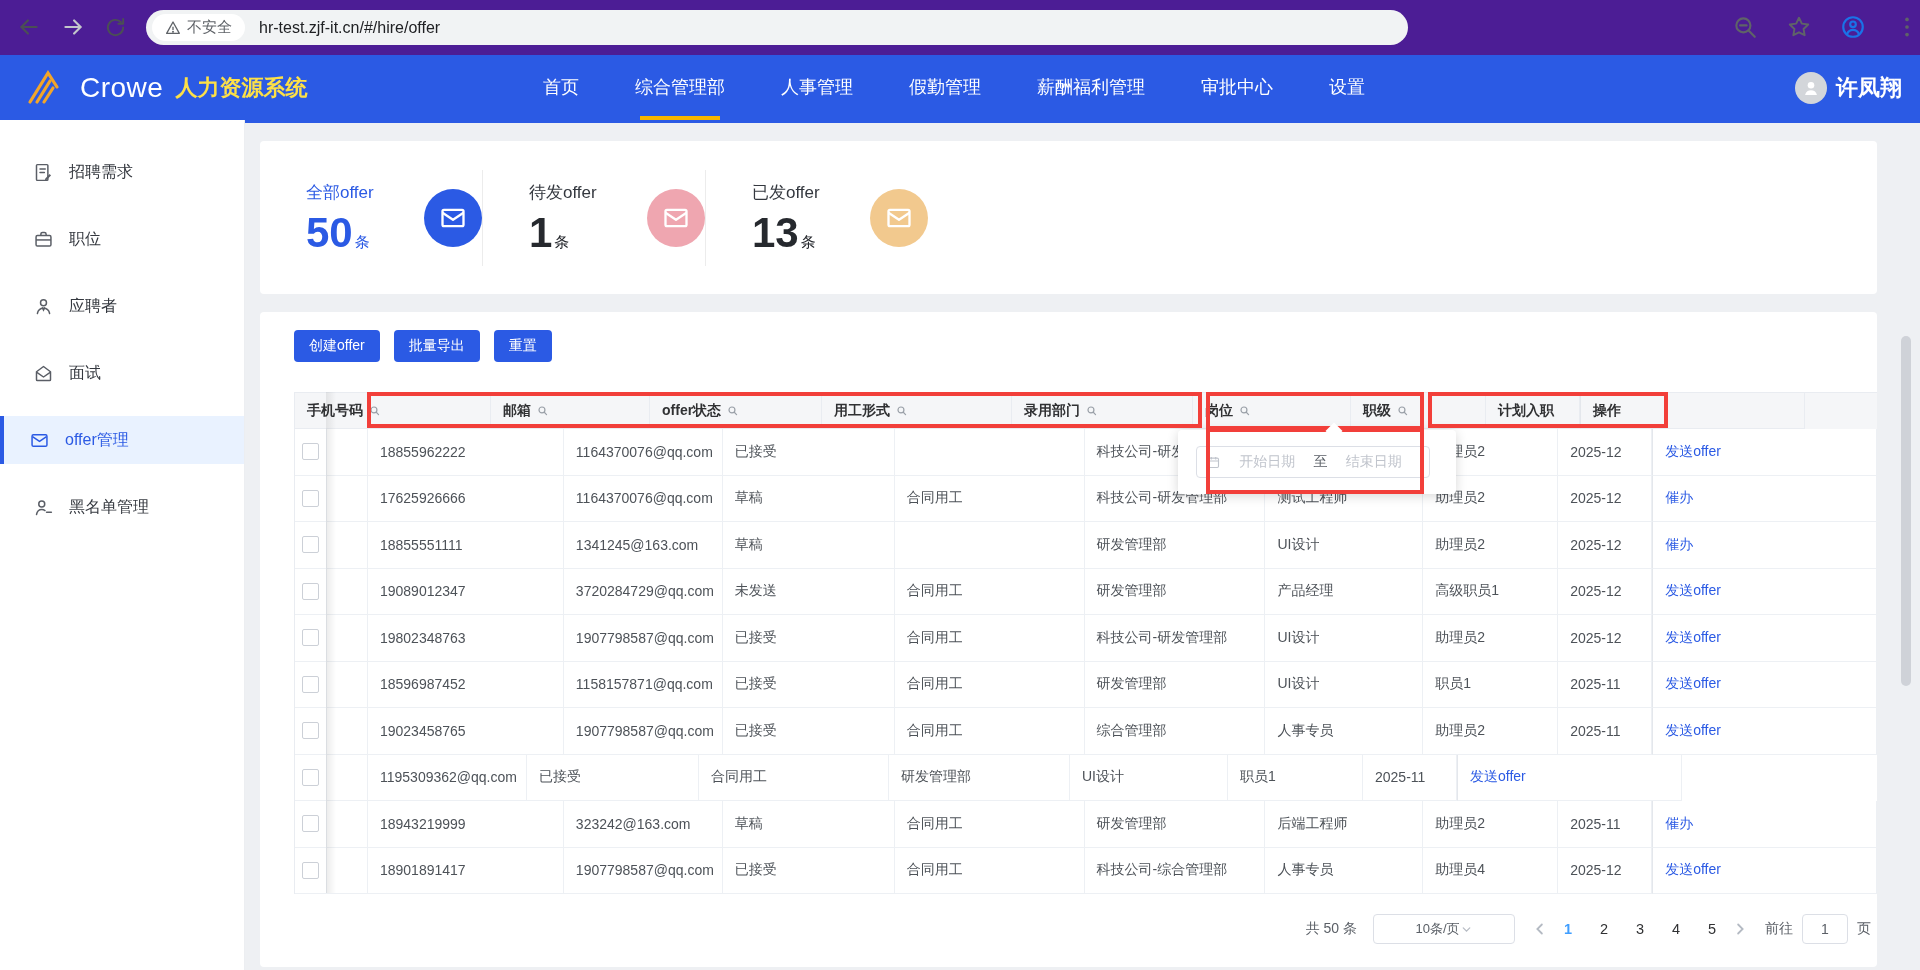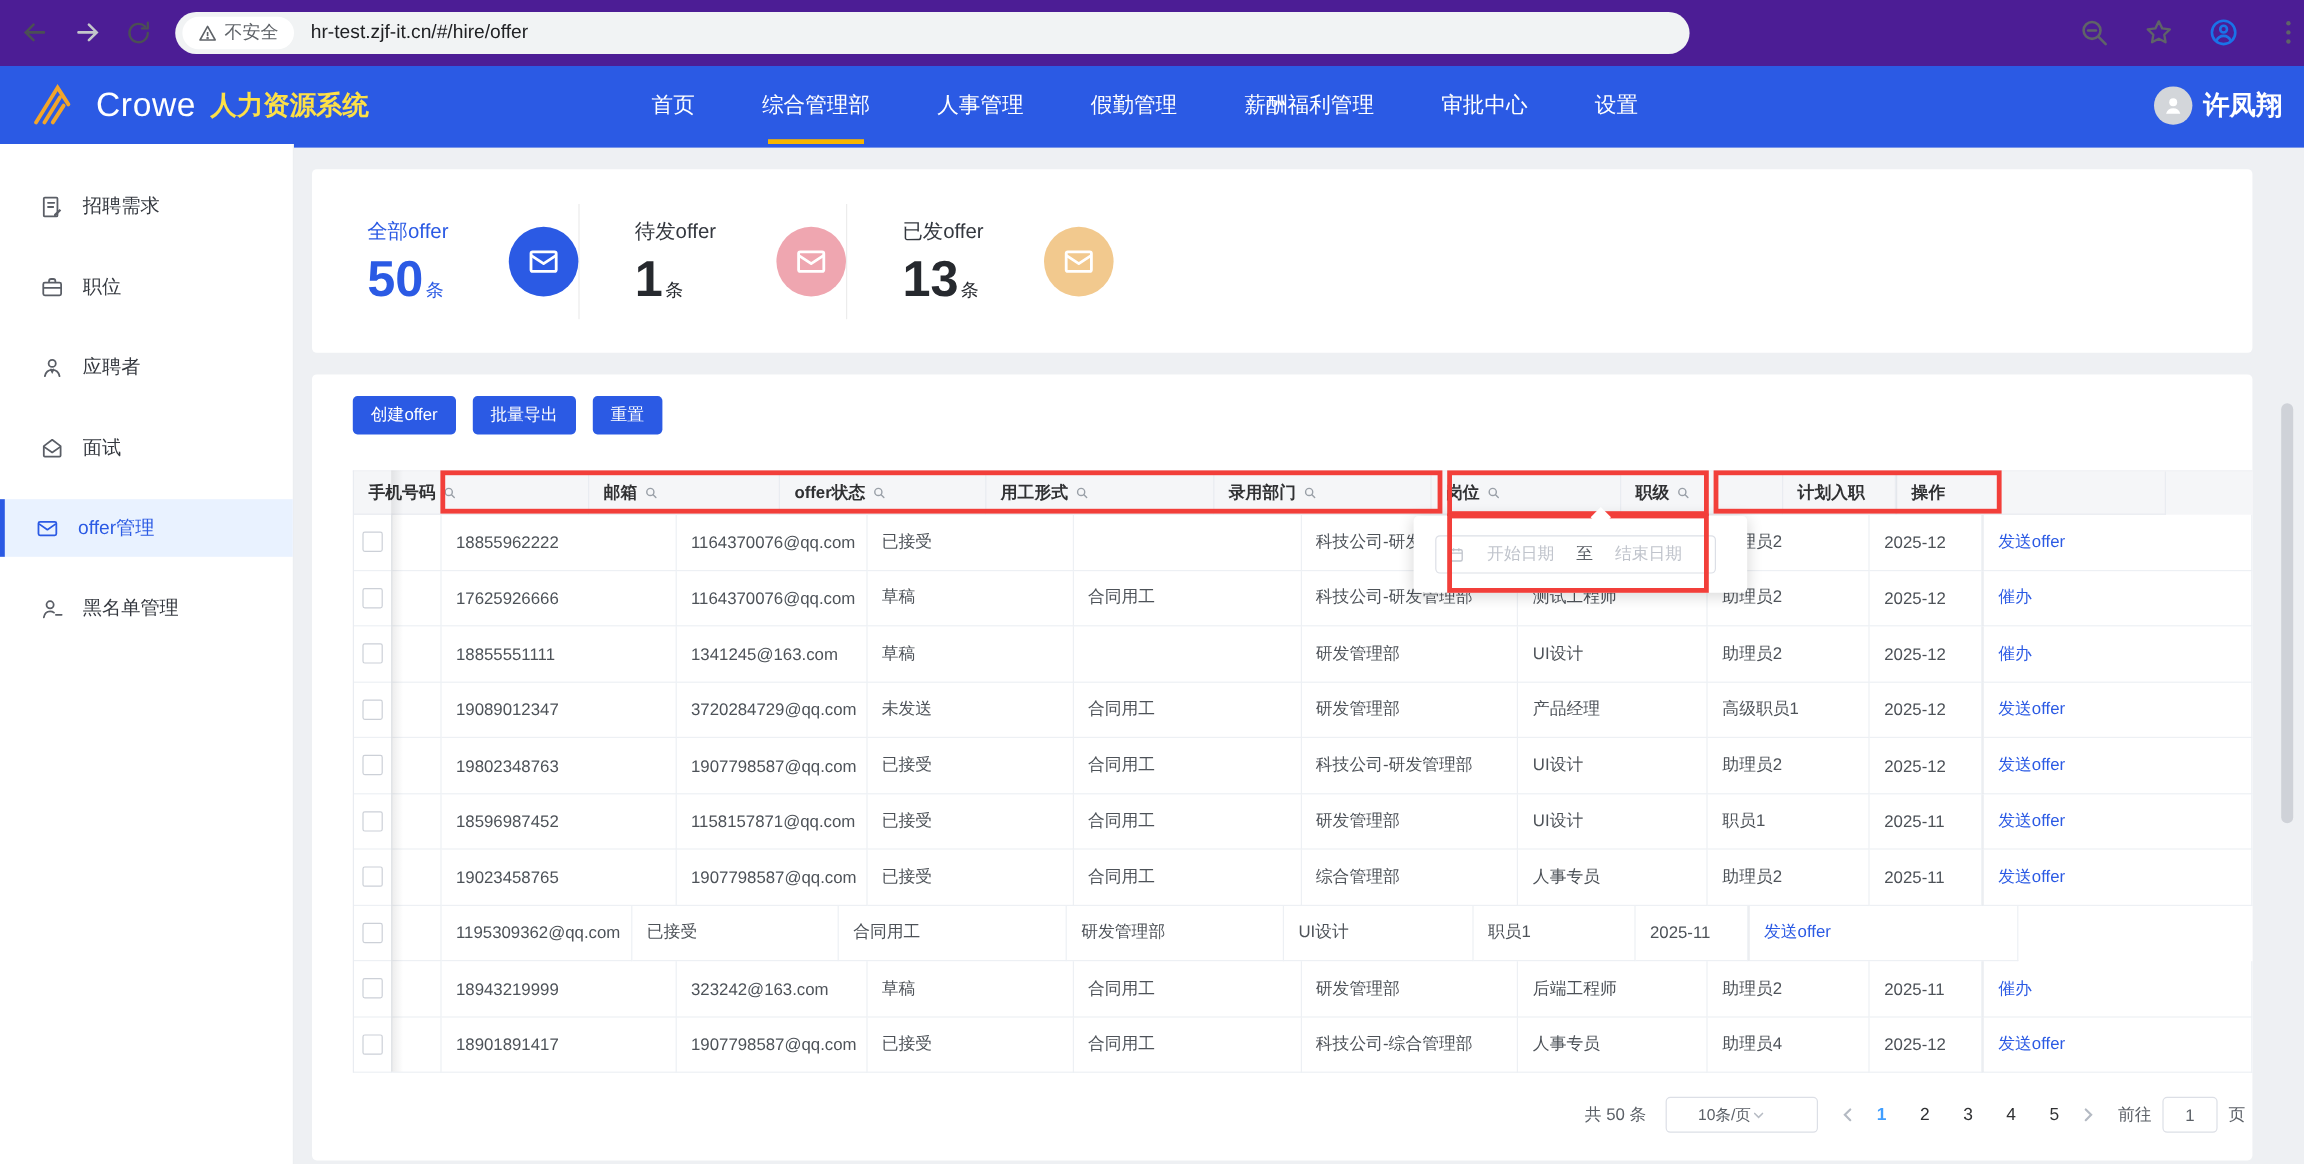--- a/index.html
+++ b/index.html
@@ -73,21 +73,21 @@
   .col-phone{width:196px;}.col-email{width:159px;}.col-status{width:172px;}
   .col-employment{width:190px;}.col-department{width:181px;}.col-job{width:158px;}
   .col-level{width:135px;}.col-date{width:94px;}
   .col-action{width:225px;border-left:1px solid #e4e7ec;}
   .checkbox{width:15px;height:15px;border:1px solid #ccd0d7;border-radius:2px;background:#fff;}
   .link{color:var(--link);cursor:pointer;}
   .left-shadow{position:absolute;left:32px;top:0;width:10px;height:501px;background:linear-gradient(to right,rgba(0,0,0,.08),rgba(0,0,0,0));pointer-events:none;z-index:3;}
 
   
   .pagination{position:absolute;left:34px;right:6px;top:602px;height:30px;display:flex;justify-content:flex-end;align-items:center;gap:16px;color:#5b6067;font-size:14px;}
-  .page-size{width:127px;height:30px;border:1px solid #dcdfe6;border-radius:4px;display:flex;align-items:center;justify-content:flex-start;padding:0 26px;box-sizing:border-box;color:#5b6067;font-size:13px;background:#fff;cursor:pointer;}
+  .page-size{width:142px;height:30px;border:1px solid #dcdfe6;border-radius:4px;display:flex;align-items:center;justify-content:center;padding:0 26px;box-sizing:border-box;color:#5b6067;font-size:13px;background:#fff;cursor:pointer;}
   .page-size svg{width:13px;height:13px;color:#b7bcc4;}
   .pager{display:flex;align-items:center;gap:6px;}
   .pnum{min-width:26px;text-align:center;color:#303133;cursor:pointer;font-size:14.5px;}
   .pnum.on{color:var(--active-page);font-weight:bold;}
   .parrow{width:18px;height:18px;color:#b4bac3;display:inline-flex;cursor:pointer;}
   .parrow svg{width:100%;height:100%;}
   .goto{display:flex;align-items:center;gap:9px;}
   .goto-input{width:46px;height:30px;border:1px solid #dcdfe6;border-radius:4px;text-align:center;font-size:14px;color:#5b6067;box-sizing:border-box;font-family:inherit;background:#fff;}
 
   

